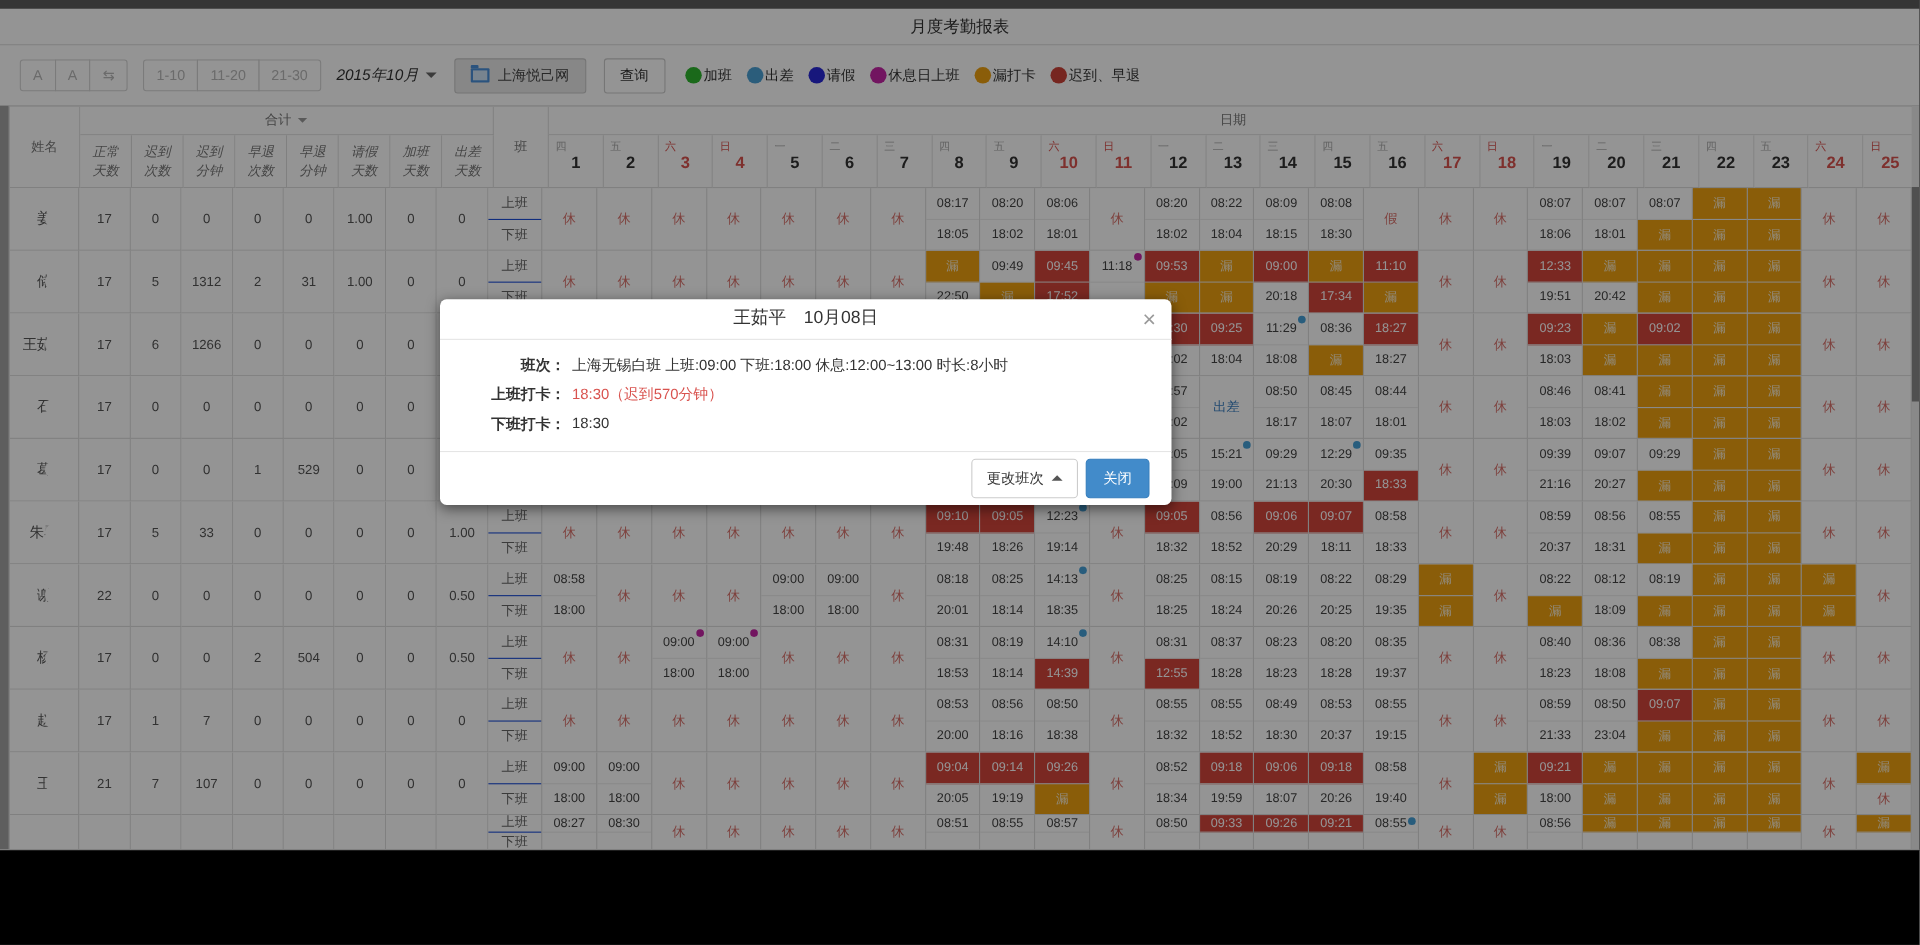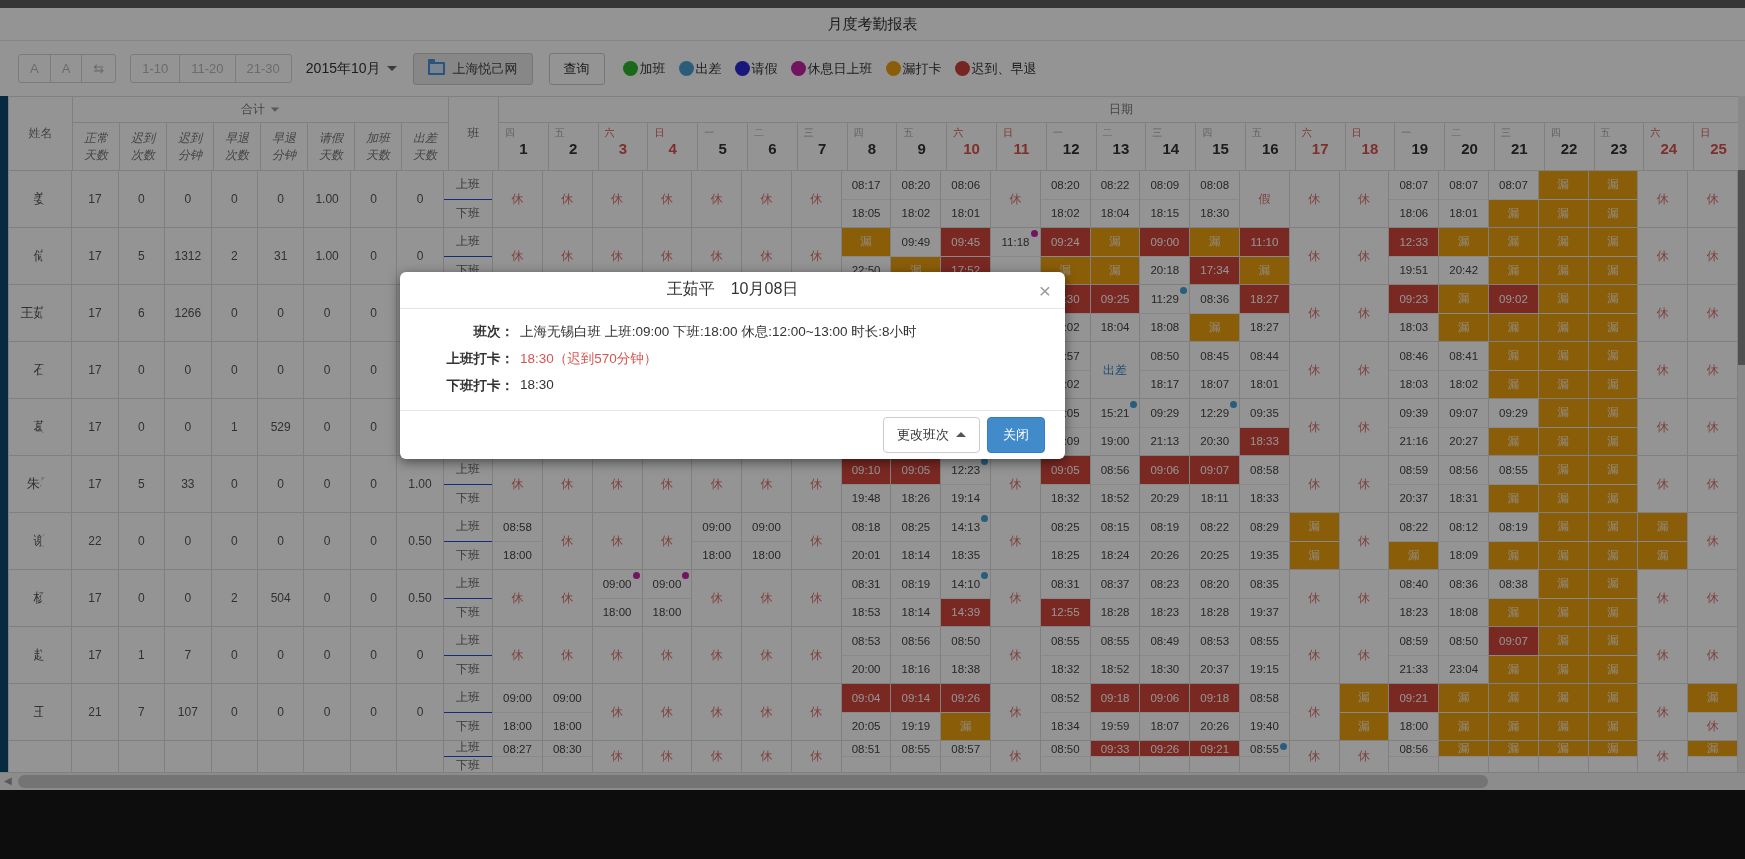--- a/index.html
+++ b/index.html
@@ -1,28 +1,28 @@
 <!DOCTYPE html>
 <html><head>
 <meta charset="utf-8">
 <style>
   * { box-sizing: border-box; margin:0; padding:0; }
   html,body { background:#000; }
   body { font-family:"Liberation Sans","DejaVu Sans",sans-serif; }
-  .screen { position:relative; width:1745px; height:859px; background:#0c4a6e; overflow:hidden; }
+  .screen { position:relative; width:1745px; height:773px; background:#a3a3a3; overflow:hidden; }
 
   .top-strip { position:absolute; left:0; top:0; width:1745px; height:8px; background:#5c5c5c; }
   .titlebar { position:absolute; left:0; top:8px; width:1745px; height:33px; background:#fff; border-bottom:1px solid #e3e3e3; display:flex; align-items:center; justify-content:center; font-size:15px; color:#333; }
 
   .toolbar { position:absolute; left:0; top:41px; width:1745px; height:55px; background:#fff; display:flex; align-items:center; padding-left:18px; }
   .btn-group { display:flex; margin-right:14px; }
   .tb-btn { border:1px solid #d5d5d5; background:#fff; color:#b8b8b8; font-size:13px; padding:6px 11px; margin-left:-1px; cursor:pointer; white-space:nowrap; }
   .tb-btn:first-child { border-radius:3px 0 0 3px; margin-left:0; }
   .tb-btn:last-child { border-radius:0 3px 3px 0; }
-  .month-sel { display:flex; align-items:center; font-size:14px; color:#333; margin-right:16px; cursor:pointer; }
+  .month-sel { display:flex; align-items:center; font-size:14px; color:#333; margin-right:16px; cursor:pointer;font-style:italic; }
   .caret-down { width:0; height:0; border-left:5px solid transparent; border-right:5px solid transparent; border-top:5px solid #666; margin-left:6px; }
   .caret-down.small { border-top-color:#999; transform:scale(.85); }
   .caret-up { width:0; height:0; border-left:5px solid transparent; border-right:5px solid transparent; border-bottom:5px solid #555; margin-left:7px; display:inline-block; }
   .company-btn { display:flex; align-items:center; border:1px solid #c9c9c9; background:#e9e9e9; color:#444; font-size:13px; padding:6px 14px; border-radius:3px; margin-right:16px; cursor:pointer; }
   .folder-icon { position:relative; width:17px; height:13px; background:#4a90d9; border-radius:1px; margin-right:8px; }
   .folder-icon:before { content:""; position:absolute; left:0; top:-3px; width:7px; height:3px; background:#4a90d9; border-radius:1px 1px 0 0; }
   .folder-icon:after { content:""; position:absolute; left:2px; top:2px; width:13px; height:9px; background:#cfe3f7; }
   .query-btn { border:1px solid #ccc; background:#fff; color:#333; font-size:13px; padding:6px 14px; border-radius:3px; margin-right:18px; cursor:pointer; }
   .legend { display:flex; align-items:center; }
   .legend-item { display:flex; align-items:center; margin-right:13px; font-size:13px; color:#333; }
@@ -442,21 +442,21 @@
           </div>
           <div class="day-col">
             <div class="dc-half top c-late">09:45</div>
             <div class="dc-half c-late">17:52</div>
           </div>
           <div class="day-col">
             <div class="dc-half top c-time">11:18<span class="dot purple"></span></div>
             <div class="dc-half"></div>
           </div>
           <div class="day-col">
-            <div class="dc-half top c-late">09:24</div>
+            <div class="dc-half top c-late">09:53</div>
             <div class="dc-half c-miss">漏</div>
           </div>
           <div class="day-col">
             <div class="dc-half top c-miss">漏</div>
             <div class="dc-half c-miss">漏</div>
           </div>
           <div class="day-col">
             <div class="dc-half top c-late">09:00</div>
             <div class="dc-half c-time">20:18</div>
           </div>

